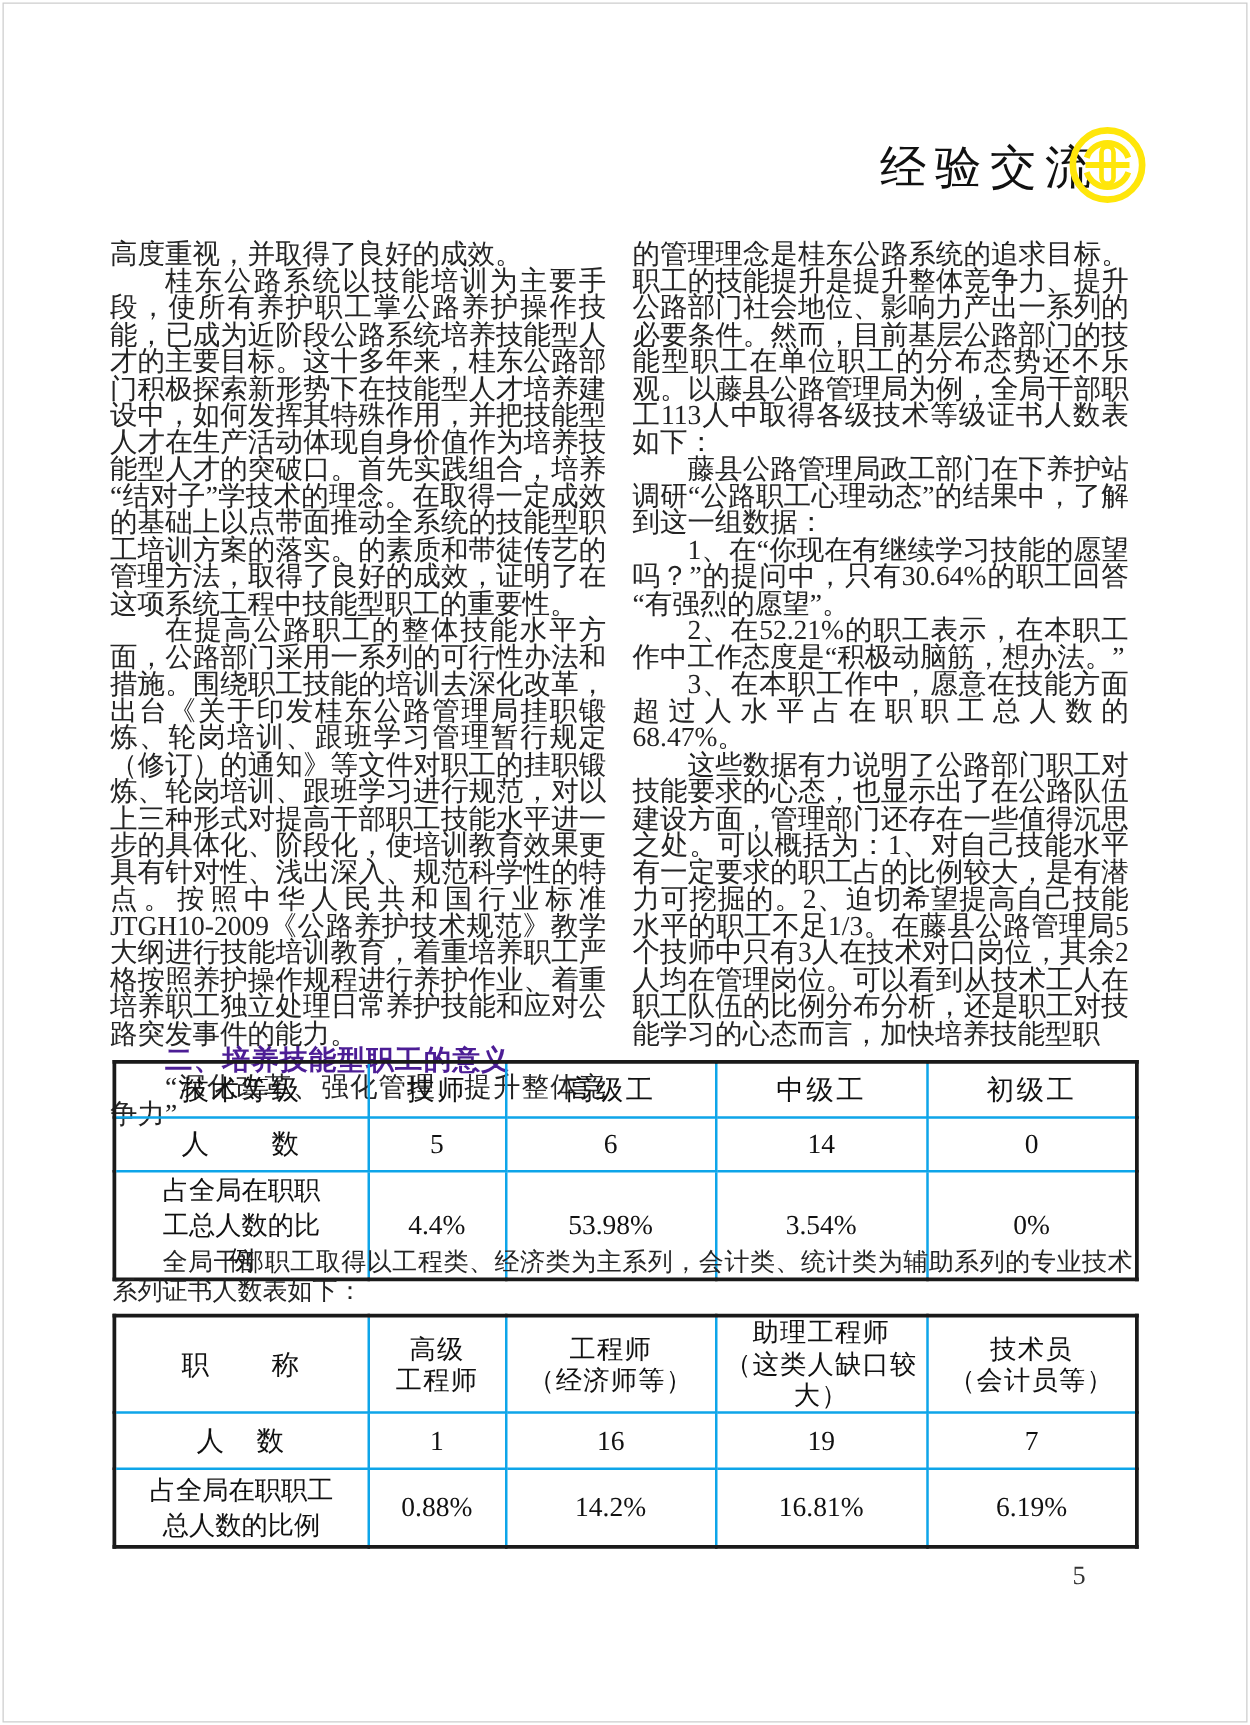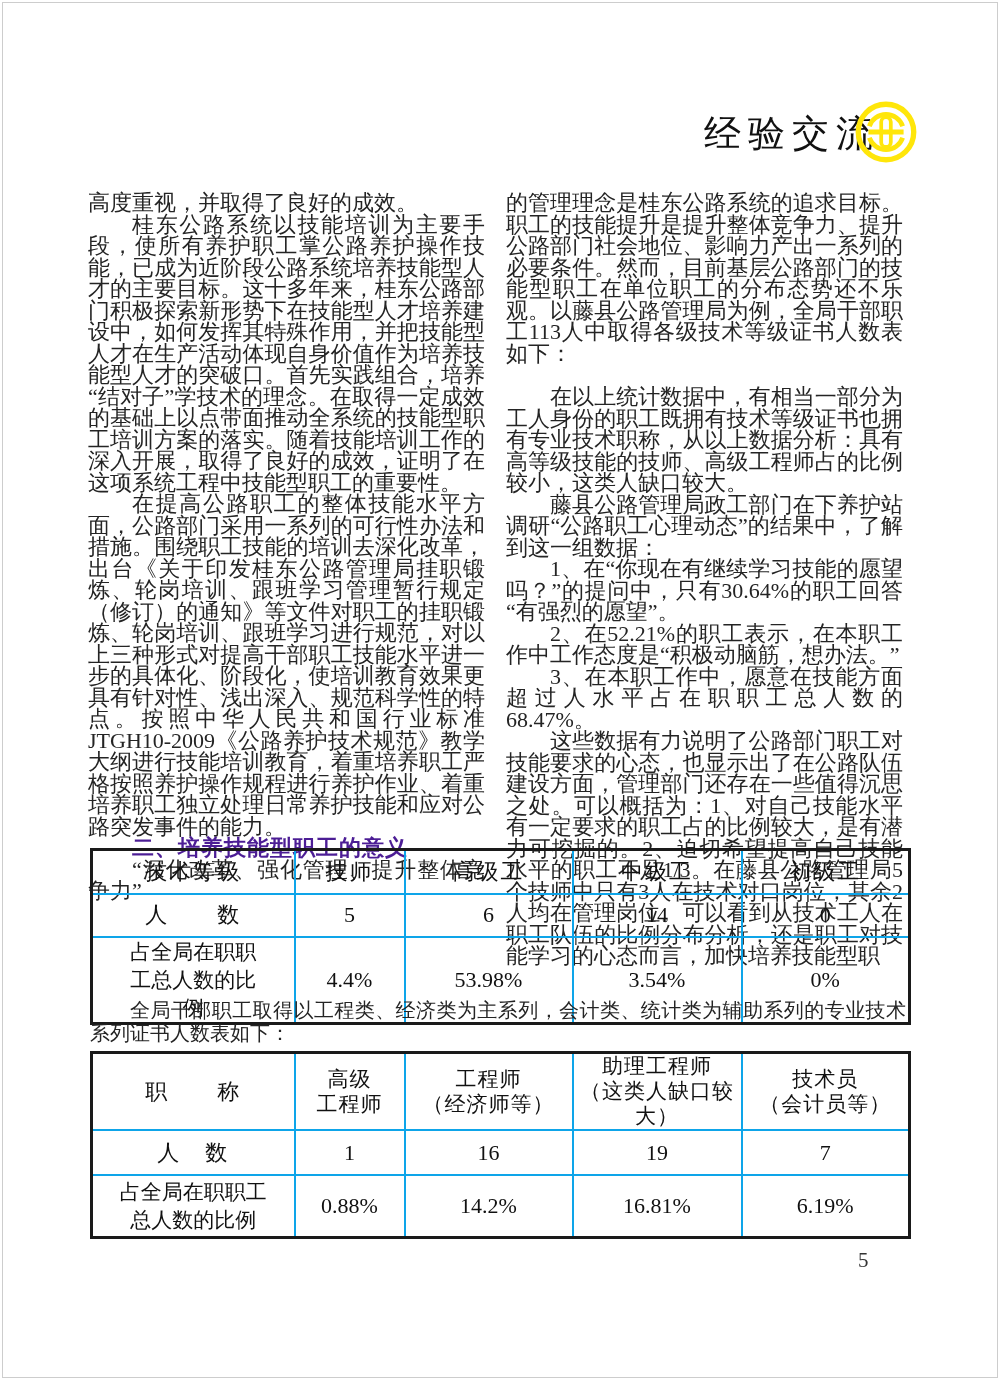--- a/index.html
+++ b/index.html
@@ -74,29 +74,28 @@
       <circle cx="30" cy="30" r="26" stroke-width="5"></circle>
       <path d="M 14.4 24.6 A 16.5 16.5 0 0 1 45.6 24.6" stroke-width="4.5"></path>
       <path d="M 14.4 35.4 A 16.5 16.5 0 0 0 45.6 35.4" stroke-width="4.5"></path>
       <rect x="25.5" y="16" width="9" height="28" rx="4.5" stroke-width="3.5"></rect>
       <line x1="13.5" y1="30" x2="46.5" y2="30" stroke-width="4.5"></line>
     </g>
   </svg>
 
   <div class="col col-left">
     <p class="para">高度重视，并取得了良好的成效。</p>
-    <p class="para indent">桂东公路系统以技能培训为主要手段，使所有养护职工掌公路养护操作技能，已成为近阶段公路系统培养技能型人才的主要目标。这十多年来，桂东公路部门积极探索新形势下在技能型人才培养建设中，如何发挥其特殊作用，并把技能型人才在生产活动体现自身价值作为培养技能型人才的突破口。首先实践组合，培养“结对子”学技术的理念。在取得一定成效的基础上以点带面推动全系统的技能型职工培训方案的落实。随着技能培训工作的深入开展，取得了良好的成效，证明了在这项系统工程中技能型职工的重要性。</p>
+    <p class="para indent">桂东公路系统以技能培训为主要手段，使所有养护职工掌公路养护操作技能，已成为近阶段公路系统培养技能型人才的主要目标。这十多年来，桂东公路部门积极探索新形势下在技能型人才培养建设中，如何发挥其特殊作用，并把技能型人才在生产活动体现自身价值作为培养技能型人才的突破口。首先实践组合，培养“结对子”学技术的理念。在取得一定成效的基础上以点带面推动全系统的技能型职工培训方案的落实。的素质和带徒传艺的管理方法，取得了良好的成效，证明了在这项系统工程中技能型职工的重要性。</p>
     <p class="para indent">在提高公路职工的整体技能水平方面，公路部门采用一系列的可行性办法和措施。围绕职工技能的培训去深化改革，出台《关于印发桂东公路管理局挂职锻炼、轮岗培训、跟班学习管理暂行规定（修订）的通知》等文件对职工的挂职锻炼、轮岗培训、跟班学习进行规范，对以上三种形式对提高干部职工技能水平进一步的具体化、阶段化，使培训教育效果更具有针对性、浅出深入、规范科学性的特点。按照中华人民共和国行业标准JTGH10-2009《公路养护技术规范》教学大纲进行技能培训教育，着重培养职工严格按照养护操作规程进行养护作业、着重培养职工独立处理日常养护技能和应对公路突发事件的能力。</p>
     <p class="para indent heading">二、培养技能型职工的意义</p>
     <p class="para indent">“深化改革、强化管理、提升整体竞争力”</p>
   </div>
 
   <div class="col col-right">
     <p class="para">的管理理念是桂东公路系统的追求目标。职工的技能提升是提升整体竞争力、提升公路部门社会地位、影响力产出一系列的必要条件。然而，目前基层公路部门的技能型职工在单位职工的分布态势还不乐观。以藤县公路管理局为例，全局干部职工113人中取得各级技术等级证书人数表如下：</p>
-    <p class="para indent gap-top">在以上统计数据中，有相当一部分为工人身份的职工既拥有技术等级证书也拥有专业技术职称，从以上数据分析：具有高等级技能的技师、高级工程师占的比例较小，这类人缺口较大。</p>
     <p class="para indent">藤县公路管理局政工部门在下养护站调研“公路职工心理动态”的结果中，了解到这一组数据：</p>
     <p class="para indent">1、在“你现在有继续学习技能的愿望吗？”的提问中，只有30.64%的职工回答“有强烈的愿望”。</p>
     <p class="para indent">2、在52.21%的职工表示，在本职工作中工作态度是“积极动脑筋，想办法。”</p>
     <p class="para indent">3、在本职工作中，愿意在技能方面超过人水平占在职职工总人数的68.47%。</p>
     <p class="para indent">这些数据有力说明了公路部门职工对技能要求的心态，也显示出了在公路队伍建设方面，管理部门还存在一些值得沉思之处。可以概括为：1、对自己技能水平有一定要求的职工占的比例较大，是有潜力可挖掘的。2、迫切希望提高自己技能水平的职工不足1/3。在藤县公路管理局5个技师中只有3人在技术对口岗位，其余2人均在管理岗位。可以看到从技术工人在职工队伍的比例分布分析，还是职工对技能学习的心态而言，加快培养技能型职</p>
   </div>
 
   <table class="dtable t1">
     <colgroup>
         <col style="width:203px">

